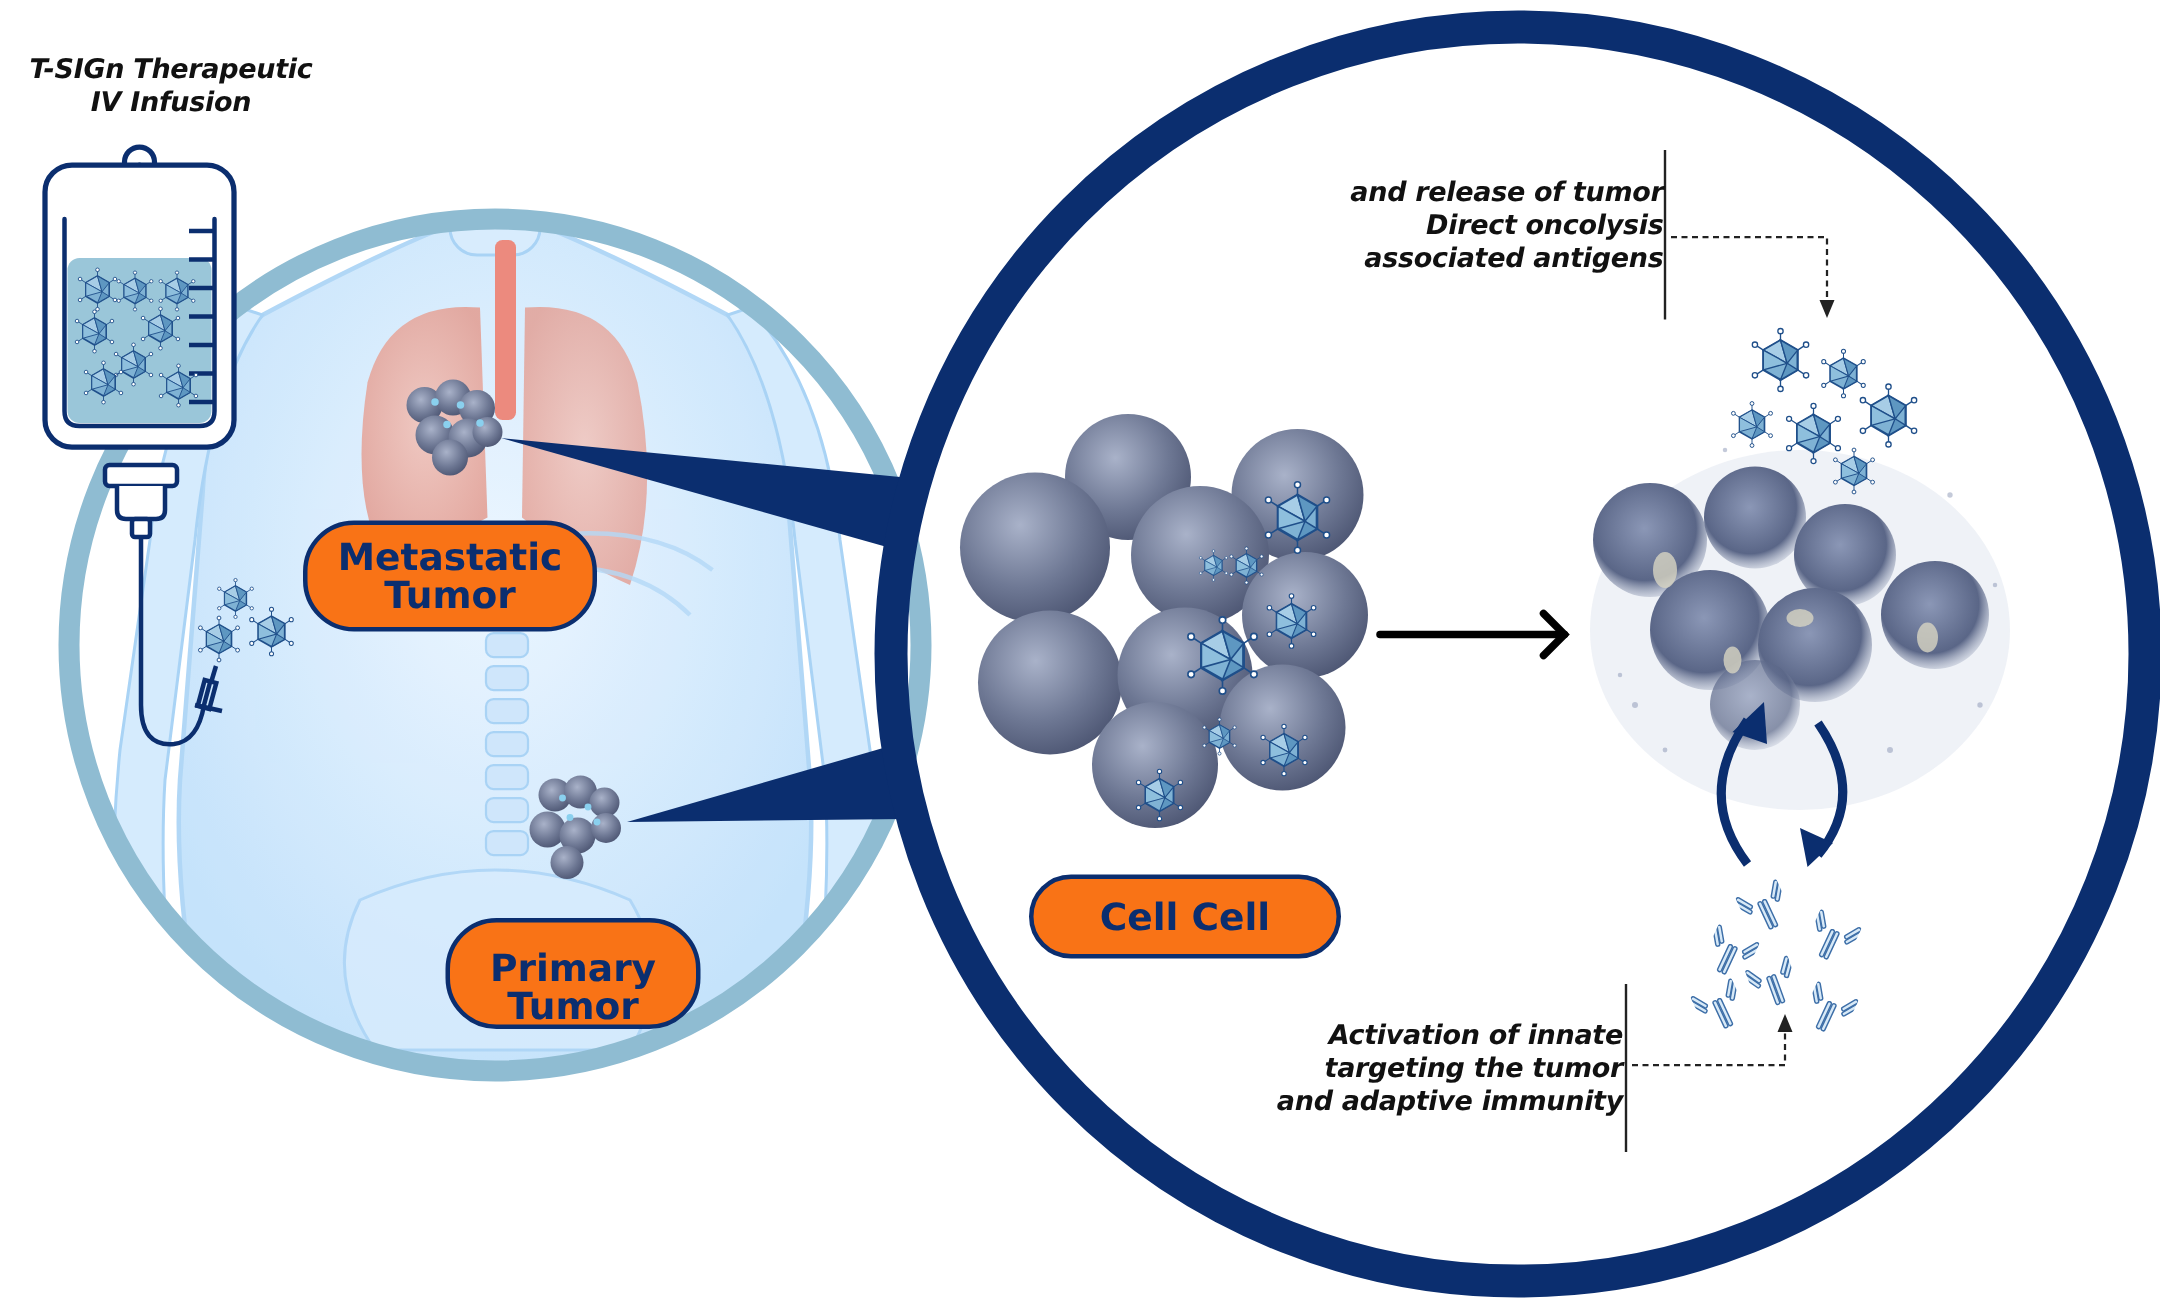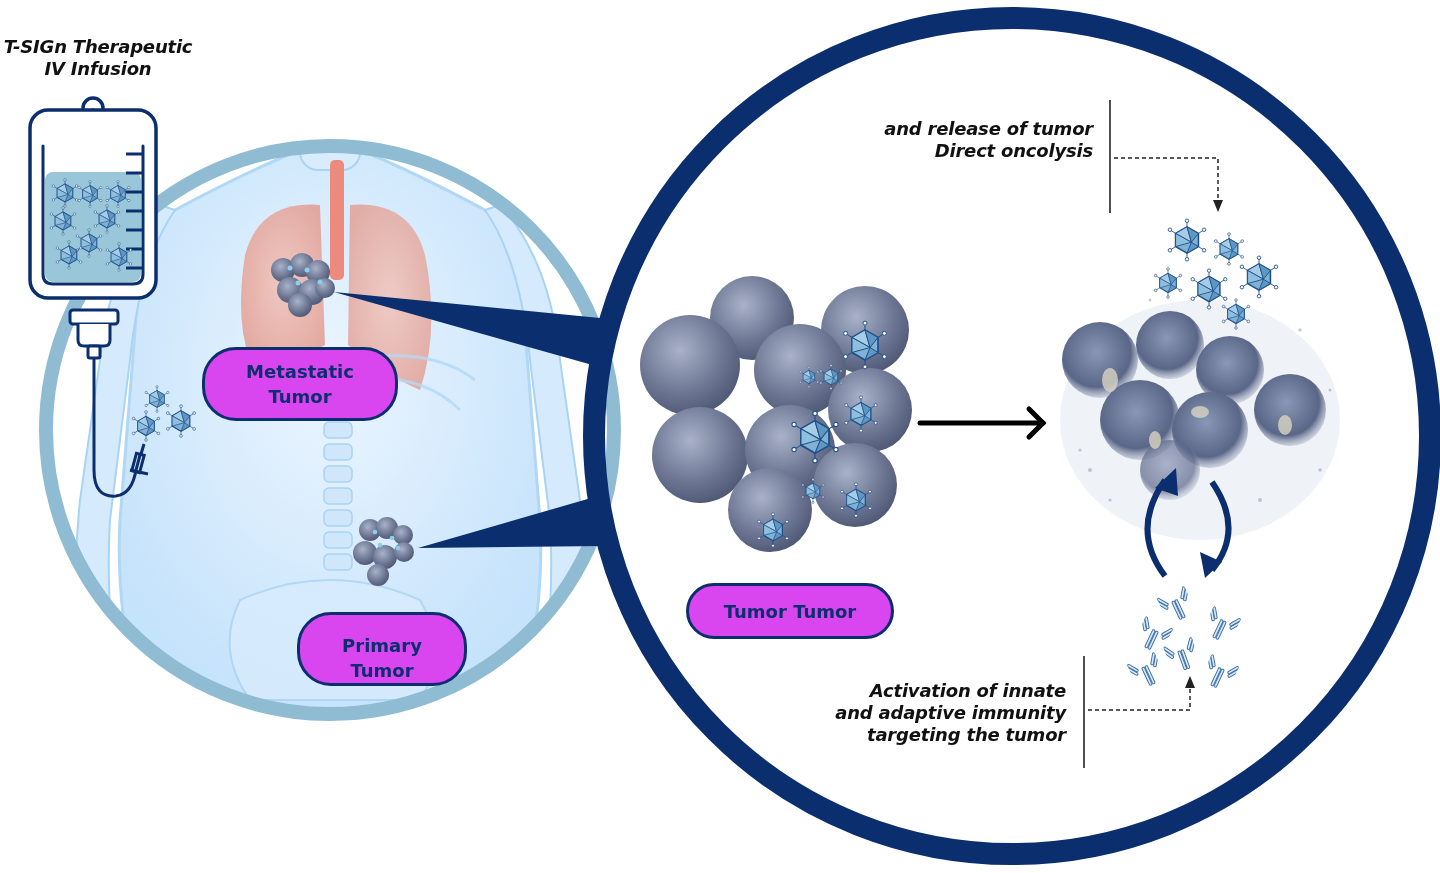--- a/index.html
+++ b/index.html
@@ -1,21 +1,21 @@
 <!DOCTYPE html>
 <html><head>
 <meta charset="utf-8">
 <style>
   html,body{margin:0;padding:0;background:#ffffff;}
   body{width:1440px;height:873px;position:relative;overflow:hidden;font-family:"DejaVu Sans","Liberation Sans",sans-serif;}
   svg.stage{position:absolute;left:0;top:0;width:1440px;height:873px;}
-  .txt{position:absolute;color:#111;font-style:italic;font-weight:600;font-size:18px;line-height:22px;letter-spacing:-0.2px;}
+  .txt{position:absolute;color:#111;font-style:italic;font-weight:600;font-size:18px;line-height:22px;letter-spacing:-0.2px;padding-left:16px;}
   .title{left:0;top:36px;width:196px;text-align:center;}
   .note-right{text-align:right;}
-  .pill{position:absolute;background:#d946ef;border:3px solid #0b2e6f;border-radius:34px;color:#0b2e6f;font-weight:bold;font-size:18px;line-height:25px;text-align:center;display:flex;align-items:center;justify-content:center;box-sizing:border-box;}
+  .pill{position:absolute;background:#f97316;border:3px solid #0b2e6f;border-radius:34px;color:#0b2e6f;font-weight:bold;font-size:25px;line-height:25px;text-align:center;display:flex;align-items:center;justify-content:center;box-sizing:border-box;}
   .pill span{display:block;}
 </style>
 </head>
 <body>
 
 <svg class="stage" viewBox="0 0 1440 873">
   <defs>
     <radialGradient id="bodyGrad" cx="50%" cy="40%" r="60%">
       <stop offset="0%" stop-color="#eaf5ff"></stop>
       <stop offset="100%" stop-color="#bfe0fb"></stop>
@@ -288,24 +288,25 @@
     <span>Tumor</span>
   </div>
 </div>
 <div class="pill" style="left:297px;top:612px;width:170px;height:74px;align-items:flex-end;">
   <div>
     <span>Primary</span>
     <span>Tumor</span>
   </div>
 </div>
 <div class="pill" style="left:686px;top:583px;width:208px;height:56px;">
-  <span>Tumor Tumor</span>
+  <span>Cell Cell</span>
 </div>
 
 <div class="txt note-right" style="left:820px;top:118px;width:273px;">
   <span style="display:block">and release of tumor</span>
   <span style="display:block">Direct oncolysis</span>
+  <span style="display:block">associated antigens</span>
 </div>
 <div class="txt note-right" style="left:800px;top:680px;width:266px;">
   <span style="display:block">Activation of innate</span>
+  <span style="display:block">targeting the tumor</span>
   <span style="display:block">and adaptive immunity</span>
-  <span style="display:block">targeting the tumor</span>
 </div>
 
 </body></html>

